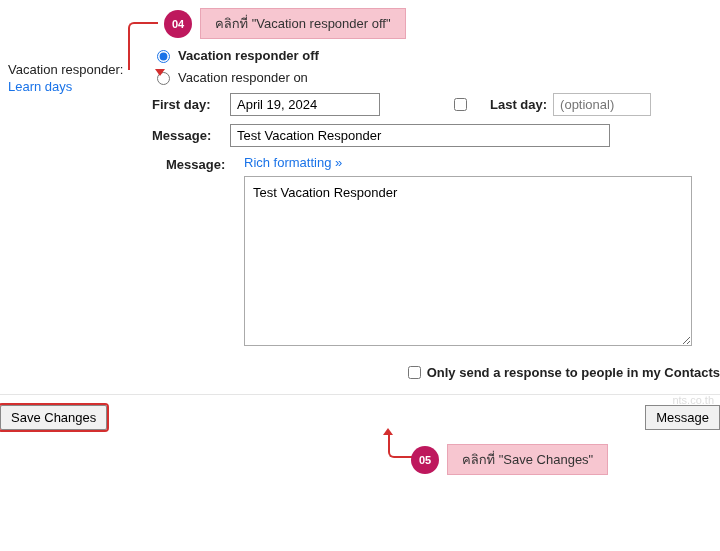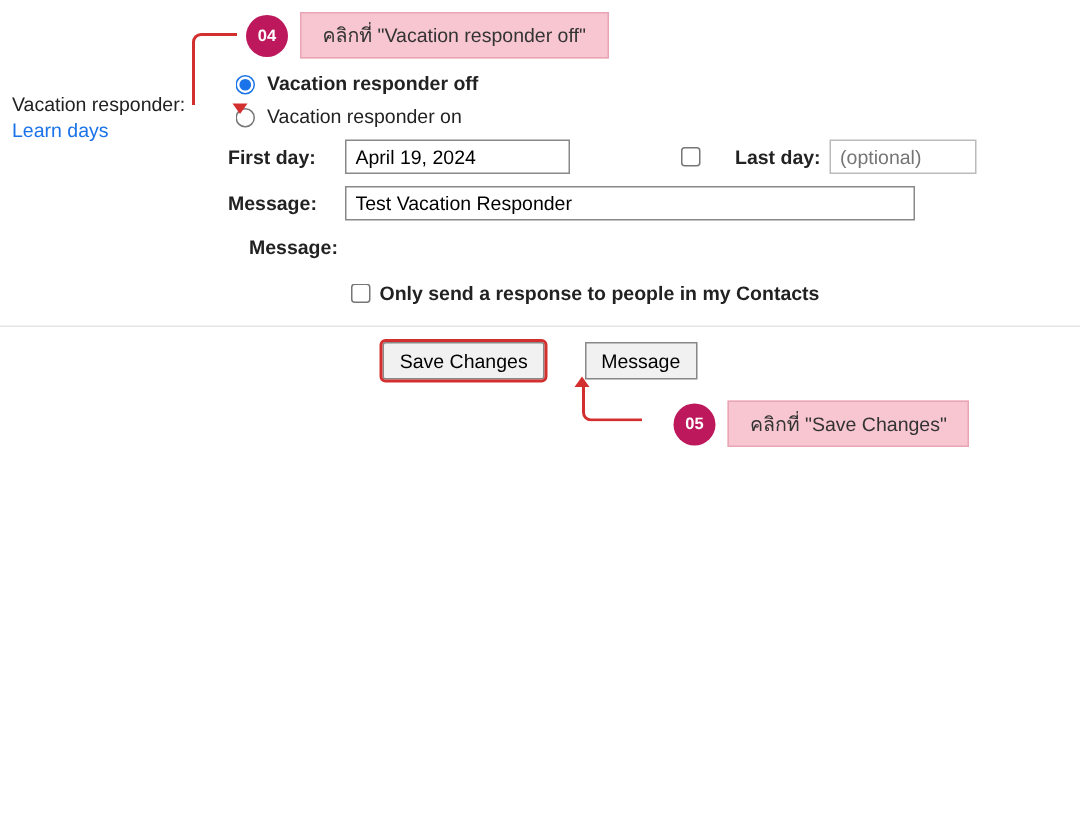--- a/index.html
+++ b/index.html
@@ -163,28 +163,29 @@
     padding: 8px;
     font-family: inherit;
     font-size: 13px;
     resize: both;
   }
 
   .only-row {
     display: flex;
     align-items: center;
     margin: 14px 0 4px 78px;
+    justify-content: flex-end;
   }
   .only-row input { margin-right: 6px; }
   .only-row label { font-weight: bold; }
 
   
   .footer {
     display: flex;
-    justify-content: center;
+    justify-content: space-between;
     padding: 10px 0 4px 0;
     gap: 27px;
     position: relative;
   }
   .btn {
     border: 1px solid #888;
     background: #f1f1f1;
     padding: 4px 10px;
     font-size: 13px;
     font-family: inherit;
@@ -218,21 +219,21 @@
     position: absolute;
     left: -2px; top: -6px;
     width: 0; height: 0;
     border-left: 5px solid transparent;
     border-right: 5px solid transparent;
     border-bottom: 7px solid #d32f2f;
     transform: translateX(-50%);
   }
   .call05 {
     position: absolute;
-    left: 449px;
+    left: 411px;
     top: 10px;
     display: flex;
     align-items: center;
     justify-content: flex-end;
   }
 
   .watermark {
     position: absolute;
     right: 6px;
     top: 394px;
@@ -279,20 +280,24 @@
       </div>
     </div>
 
     <div class="field-row">
       <span class="flabel">Message:</span>
       <input type="text" class="subject-input" value="Test Vacation Responder" style="">
     </div>
 
     <div class="msg-row">
       <span class="flabel">Message:</span>
+      <div class="msg-body">
+        <a href="#" class="rich-link">Rich formatting »</a>
+        <textarea class="msg-area" style="">Test Vacation Responder</textarea>
+      </div>
     </div>
 
     <div class="only-row">
       <input type="checkbox" style="">
       <label>Only send a response to people in my Contacts</label>
     </div>
 
   </div>
 </div>
 

